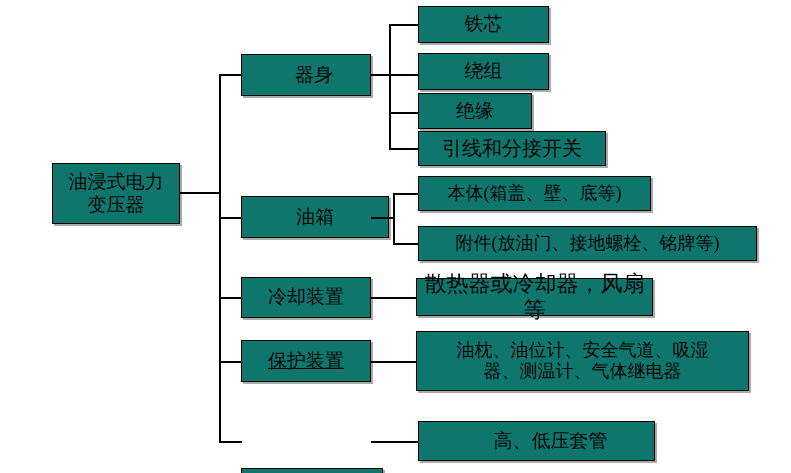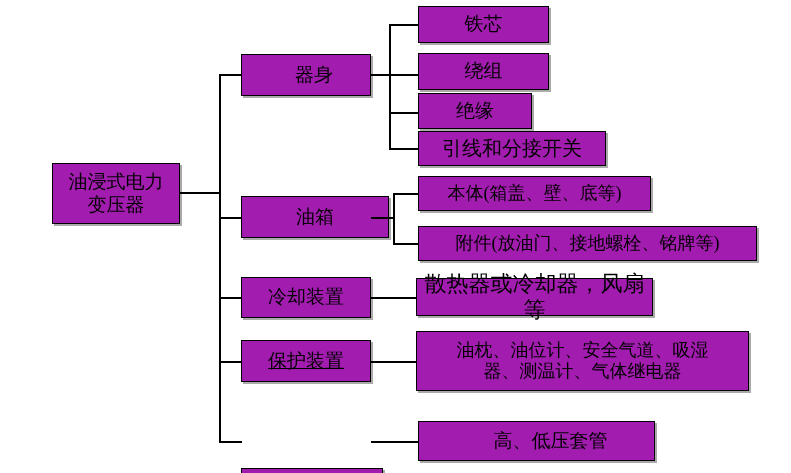--- a/index.html
+++ b/index.html
@@ -12,21 +12,21 @@
     width: 791px;
     height: 473px;
     background: #ffffff;
     font-family: "Liberation Serif", "DejaVu Serif", serif;
     overflow: hidden;
   }
   .node {
     position: absolute;
     box-sizing: border-box;
     border: 1.5px solid #000000;
-    background: #a21caf;
+    background: #0f766e;
     color: #000000;
     display: flex;
     align-items: center;
     justify-content: center;
     text-align: center;
     line-height: 1.18;
     box-shadow: 2px 2px 0 0 #aaaaaa;
     white-space: pre-line;
   }
   .line {

